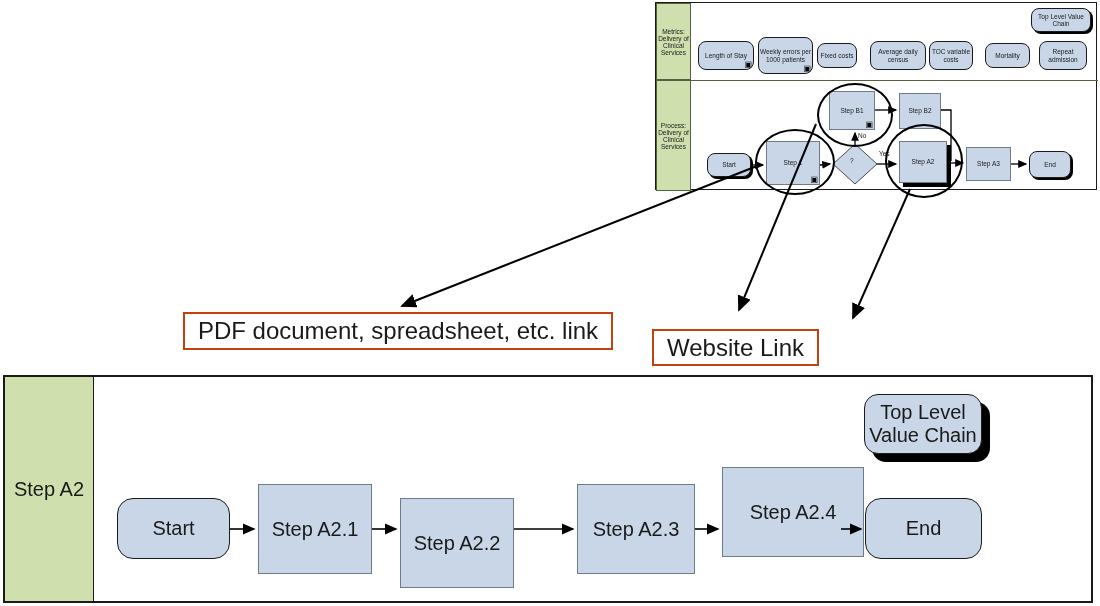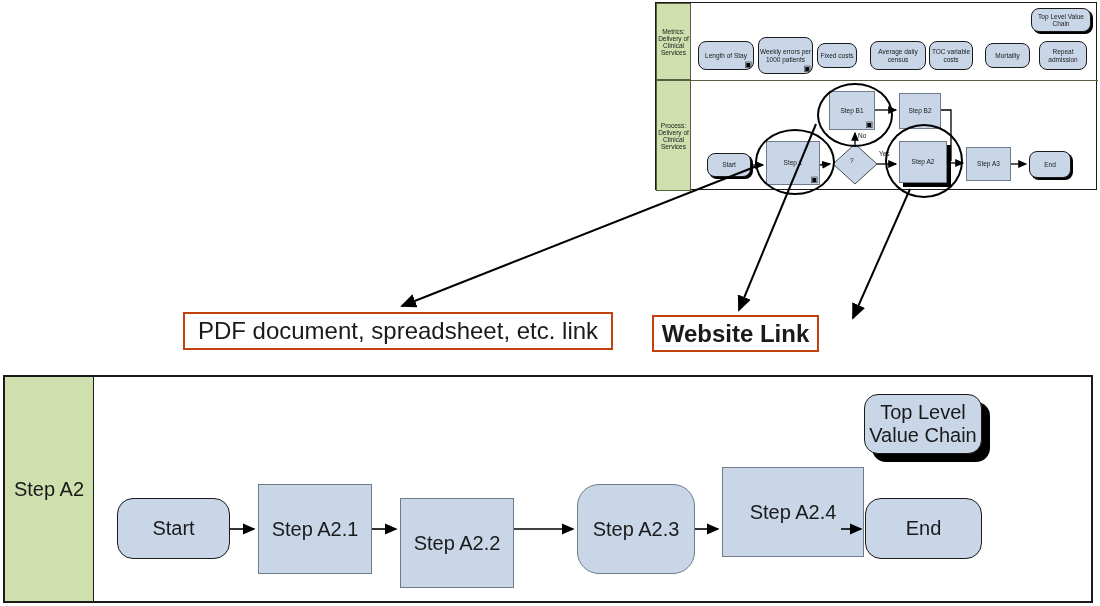--- a/index.html
+++ b/index.html
@@ -155,21 +155,21 @@
   <span class="flowlabel" style="left:223px;top:147px;">Yes</span>
 
   <div class="ellipse-ring" style="left:99px;top:126px;width:80px;height:66px;"></div>
   <div class="ellipse-ring" style="left:161px;top:80px;width:76px;height:64px;"></div>
   <div class="ellipse-ring" style="left:229px;top:121px;width:78px;height:74px;"></div>
 </div>
 
 <div class="callout" style="left:183px;top:312px;width:430px;height:38px;">
   <span>PDF document, spreadsheet, etc. link</span>
 </div>
-<div class="callout" style="left:652px;top:315px;width:167px;height:37px;font-weight:bold;">
+<div class="callout" style="left:652px;top:329px;width:167px;height:37px;">
   <span>Website Link</span>
 </div>
 
 <svg class="overlay" width="1100" height="606">
   <defs>
     <marker id="ah2" markerWidth="9" markerHeight="9" refX="7" refY="3.5" orient="auto">
       <path d="M0,0 L8,3.5 L0,7 z" fill="#000"></path>
     </marker>
   </defs>
   <line x1="757" y1="166" x2="402" y2="306" stroke="#000" stroke-width="2" marker-end="url(#ah2)"></line>
@@ -189,21 +189,21 @@
 
   <div class="bluebox" style="left:112px;top:121px;width:113px;height:61px;border-radius:16px;border:1.5px solid #1a1a1a;">
     <span>Start</span>
   </div>
   <div class="bluebox" style="left:253px;top:107px;width:114px;height:90px;">
     <span>Step A2.1</span>
   </div>
   <div class="bluebox" style="left:395px;top:121px;width:114px;height:90px;">
     <span>Step A2.2</span>
   </div>
-  <div class="bluebox" style="left:572px;top:107px;width:118px;height:90px;border-radius:22px;">
+  <div class="bluebox" style="left:572px;top:107px;width:118px;height:90px;">
     <span>Step A2.3</span>
   </div>
   <div class="bluebox" style="left:717px;top:90px;width:142px;height:90px;">
     <span>Step A2.4</span>
   </div>
   <div class="bluebox" style="left:860px;top:121px;width:117px;height:61px;border-radius:16px;border:1.5px solid #1a1a1a;">
     <span>End</span>
   </div>
 
   <svg class="overlay" width="1090" height="228">

